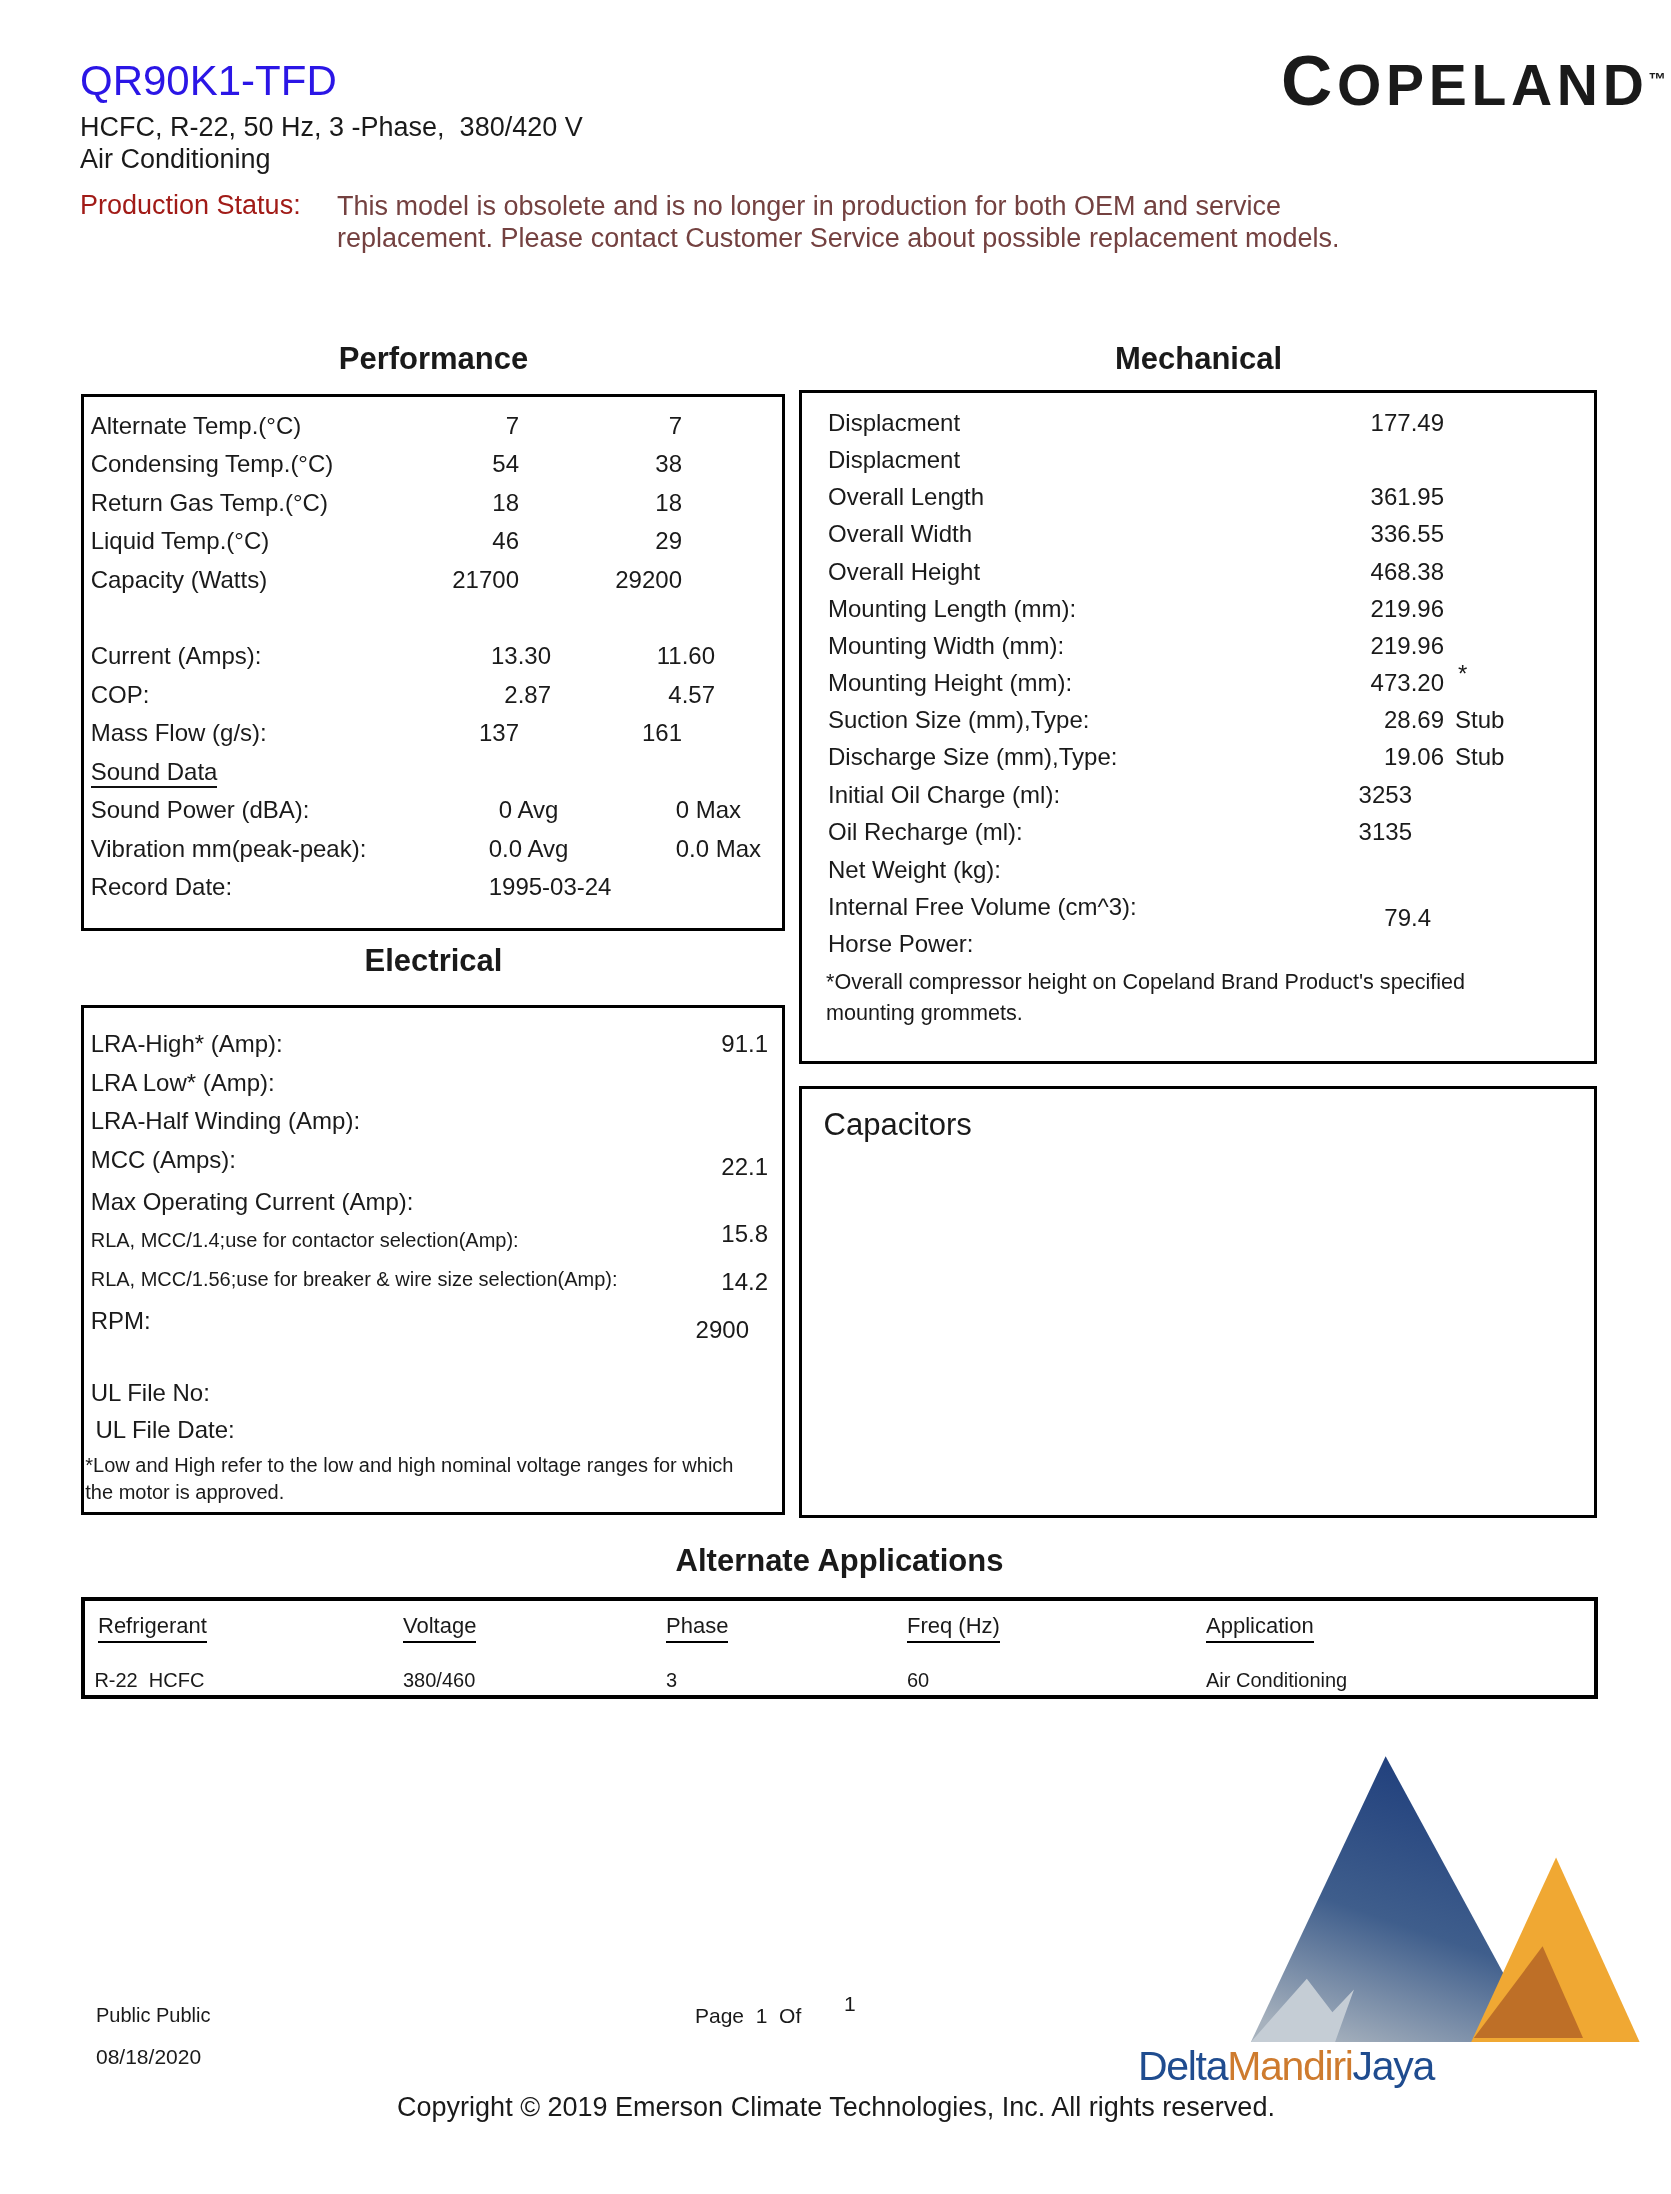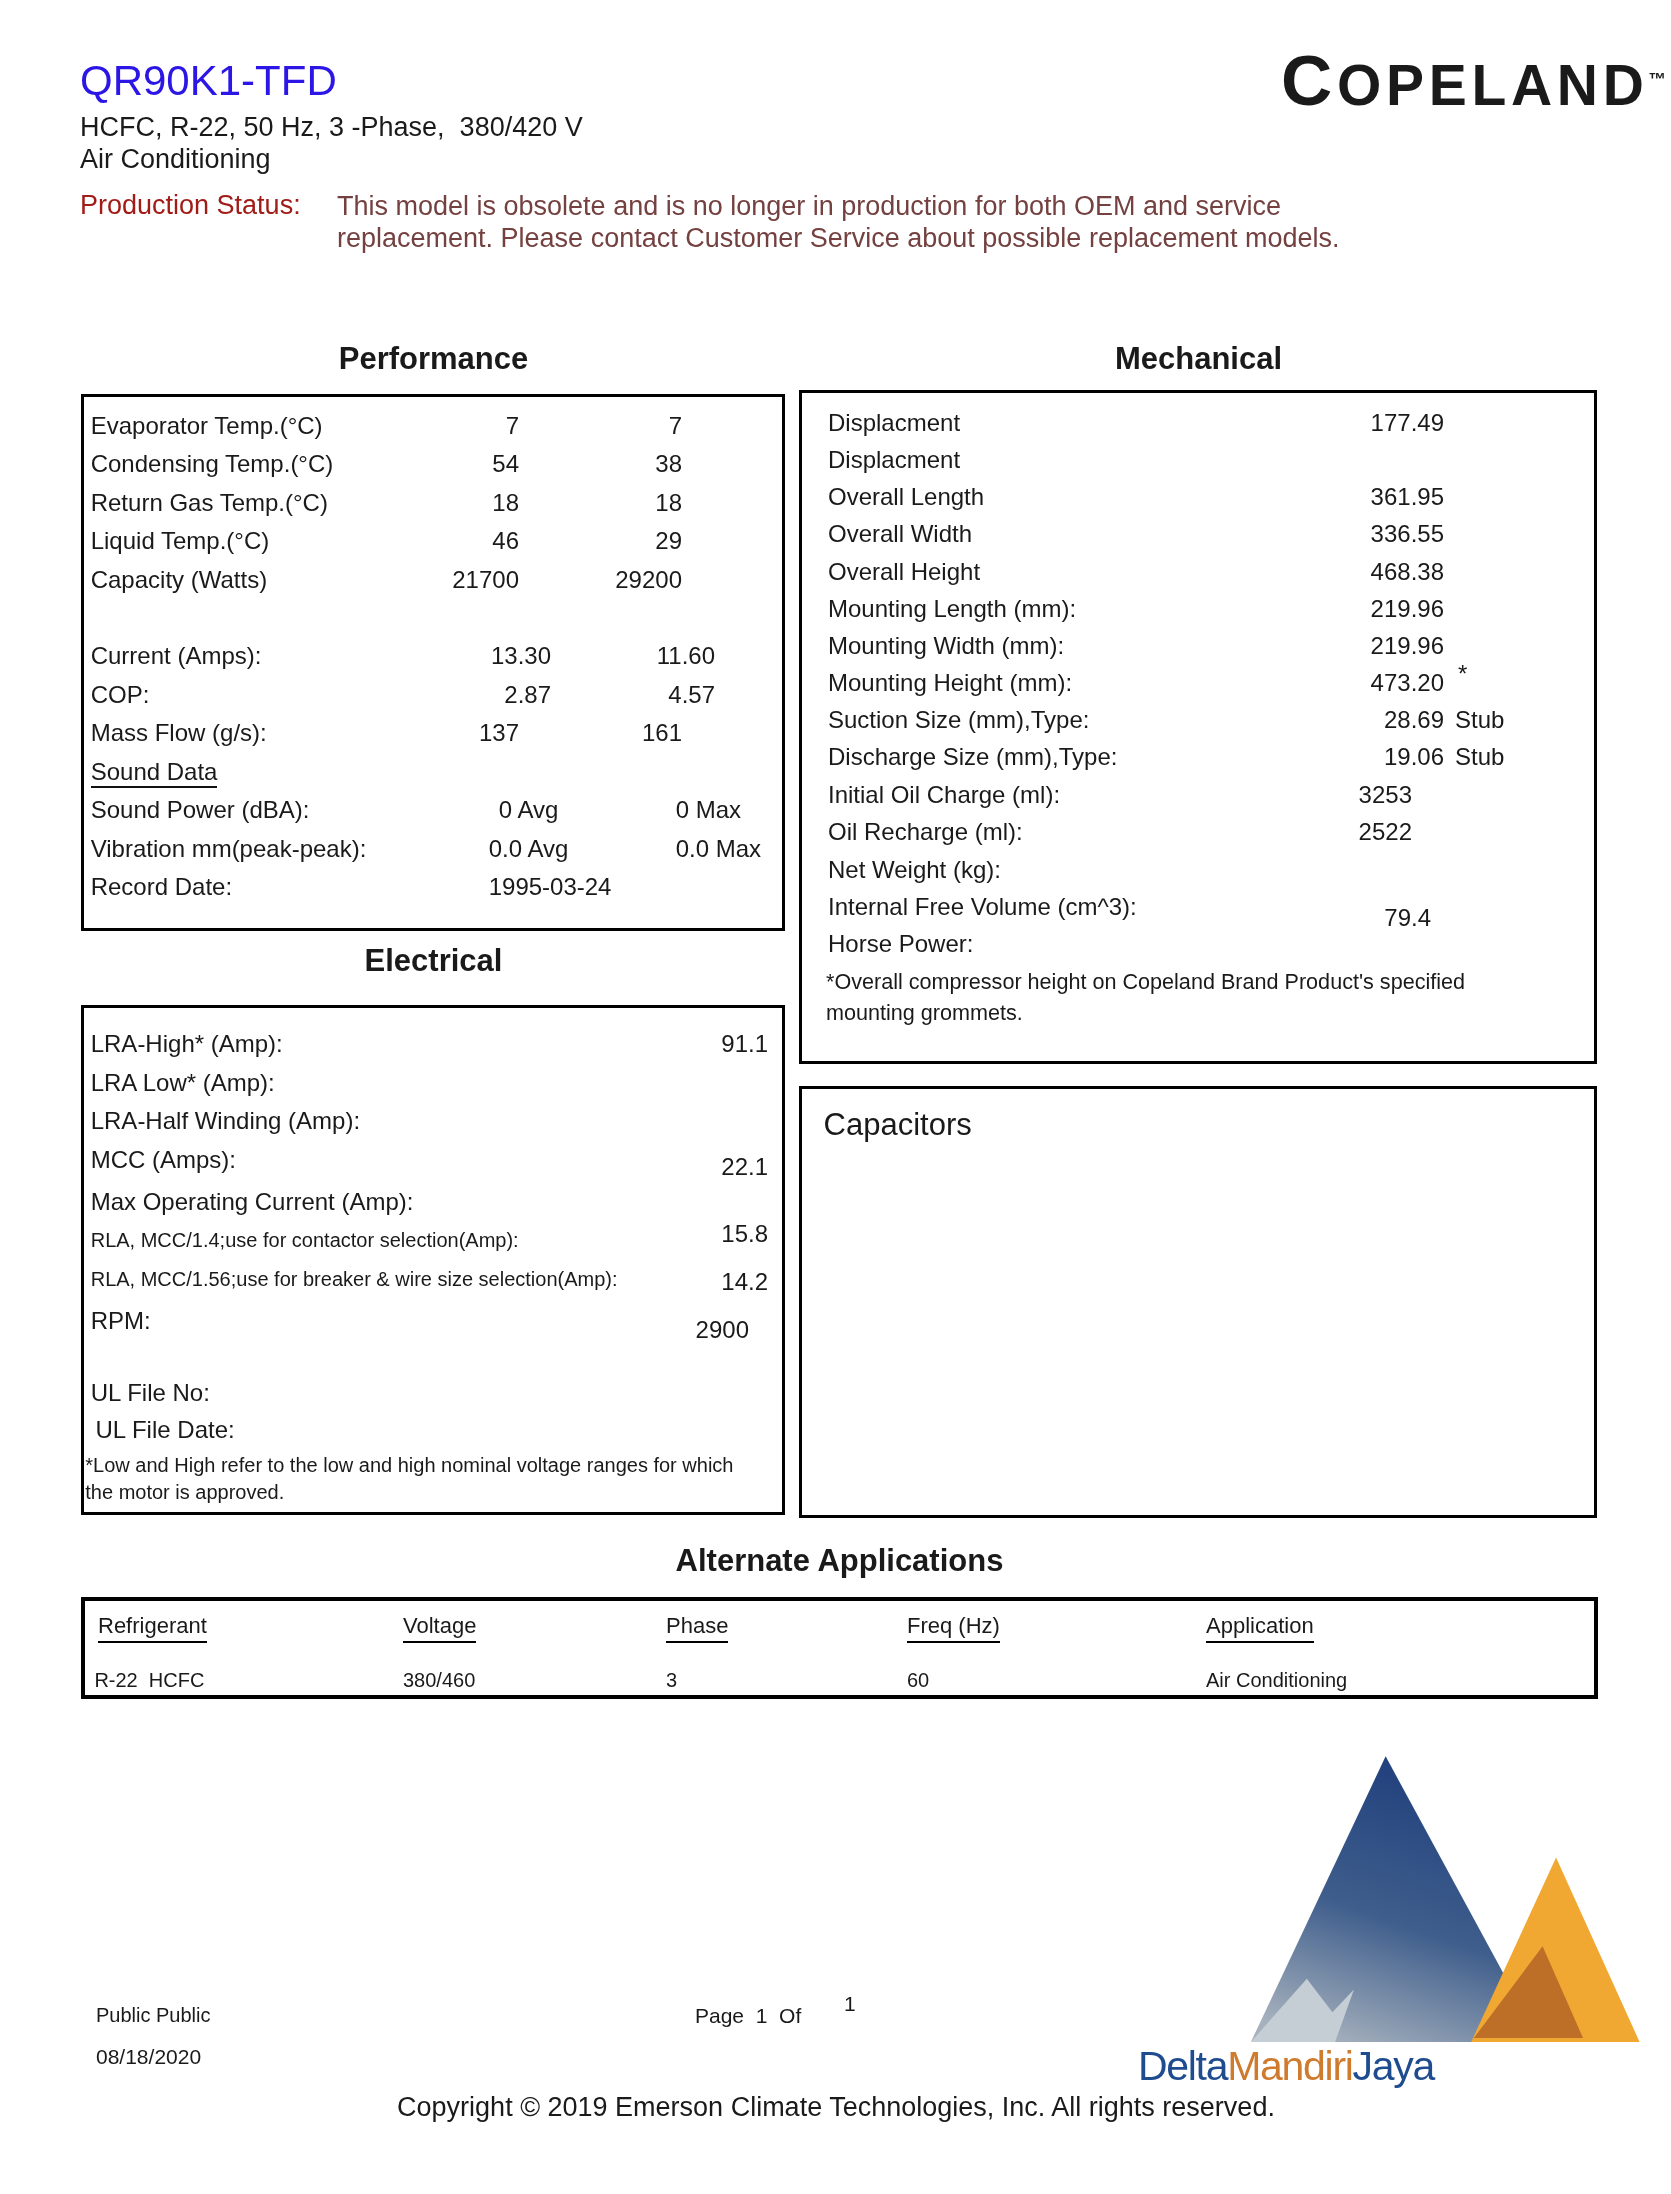--- a/index.html
+++ b/index.html
@@ -73,21 +73,21 @@
   <div class="abs subtitle">HCFC, R-22, 50 Hz, 3 -Phase,  380/420 V</div>
   <div class="abs subtitle2">Air Conditioning</div>
   <div class="abs copeland"><span class="cbig">C</span><span>OPELAND</span><span class="tm">™</span></div>
   <div class="abs prod-label">Production Status:</div>
   <div class="abs prod-text">This model is obsolete and is no longer in production for both OEM and service replacement. Please contact Customer Service about possible replacement models.</div>
 
   <div class="abs sec-title" style="left:81px;top:341px;width:705px;">Performance</div>
   <div class="abs sec-title" style="left:799px;top:341px;width:799px;">Mechanical</div>
 
   <div class="box" style="left:81px;top:394px;width:698px;height:531px;">
-    <div class="p-row" style="top:15px"><span>Evaporator Temp.(°C)</span><span class="val v1i">7</span><span class="val v2i">7</span></div>
+    <div class="p-row" style="top:15px"><span>Alternate Temp.(°C)</span><span class="val v1i">7</span><span class="val v2i">7</span></div>
     <div class="p-row" style="top:53px"><span>Condensing Temp.(°C)</span><span class="val v1i">54</span><span class="val v2i">38</span></div>
     <div class="p-row" style="top:92px"><span>Return Gas Temp.(°C)</span><span class="val v1i">18</span><span class="val v2i">18</span></div>
     <div class="p-row" style="top:130px"><span>Liquid Temp.(°C)</span><span class="val v1i">46</span><span class="val v2i">29</span></div>
     <div class="p-row" style="top:169px"><span>Capacity (Watts)</span><span class="val v1i">21700</span><span class="val v2i">29200</span></div>
     <div class="p-row" style="top:245px"><span>Current (Amps):</span><span class="val v1d">13.30</span><span class="val v2d">11.60</span></div>
     <div class="p-row" style="top:284px"><span>COP:</span><span class="val v1d">2.87</span><span class="val v2d">4.57</span></div>
     <div class="p-row" style="top:322px"><span>Mass Flow (g/s):</span><span class="val v1i">137</span><span class="val v2i">161</span></div>
     <div class="p-row" style="top:361px"><span class="u">Sound Data</span></div>
     <div class="p-row" style="top:399px"><span>Sound Power (dBA):</span><span class="val vs1">0 Avg</span><span class="val vs2">0 Max</span></div>
     <div class="p-row" style="top:438px"><span>Vibration mm(peak-peak):</span><span class="val vs1" style="left:398px">0.0 Avg</span><span class="val vs2">0.0 Max</span></div>
@@ -99,21 +99,21 @@
     <div class="m-row" style="top:53px"><span>Displacment</span></div>
     <div class="m-row" style="top:90px"><span>Overall Length</span><span class="val mvd">361.95</span></div>
     <div class="m-row" style="top:127px"><span>Overall Width</span><span class="val mvd">336.55</span></div>
     <div class="m-row" style="top:165px"><span>Overall Height</span><span class="val mvd">468.38</span></div>
     <div class="m-row" style="top:202px"><span>Mounting Length (mm):</span><span class="val mvd">219.96</span></div>
     <div class="m-row" style="top:239px"><span>Mounting Width (mm):</span><span class="val mvd">219.96</span></div>
     <div class="m-row" style="top:276px"><span>Mounting Height (mm):</span><span class="val mvd">473.20</span><span class="mstar">*</span></div>
     <div class="m-row" style="top:313px"><span>Suction Size (mm),Type:</span><span class="val mvd">28.69</span><span class="msuf">Stub</span></div>
     <div class="m-row" style="top:350px"><span>Discharge Size (mm),Type:</span><span class="val mvd">19.06</span><span class="msuf">Stub</span></div>
     <div class="m-row" style="top:388px"><span>Initial Oil Charge (ml):</span><span class="val mvi">3253</span></div>
-    <div class="m-row" style="top:425px"><span>Oil Recharge (ml):</span><span class="val mvi">2522</span></div>
+    <div class="m-row" style="top:425px"><span>Oil Recharge (ml):</span><span class="val mvi">3135</span></div>
     <div class="m-row" style="top:463px"><span>Net Weight (kg):</span><span class="val mv1">79.4</span></div>
     <div class="m-row" style="top:500px"><span>Internal Free Volume (cm^3):</span></div>
     <div class="m-row" style="top:537px"><span>Horse Power:</span></div>
     <div class="note m-note">*Overall compressor height on Copeland Brand Product's specified mounting grommets.</div>
   </div>
 
   <div class="abs sec-title" style="left:81px;top:943px;width:705px;">Electrical</div>
   <div class="box" style="left:81px;top:1005px;width:698px;height:504px;">
     <div class="e-row" style="top:22px"><span>LRA-High* (Amp):</span><span class="val ev">91.1</span></div>
     <div class="e-row" style="top:61px"><span>LRA Low* (Amp):</span></div>

